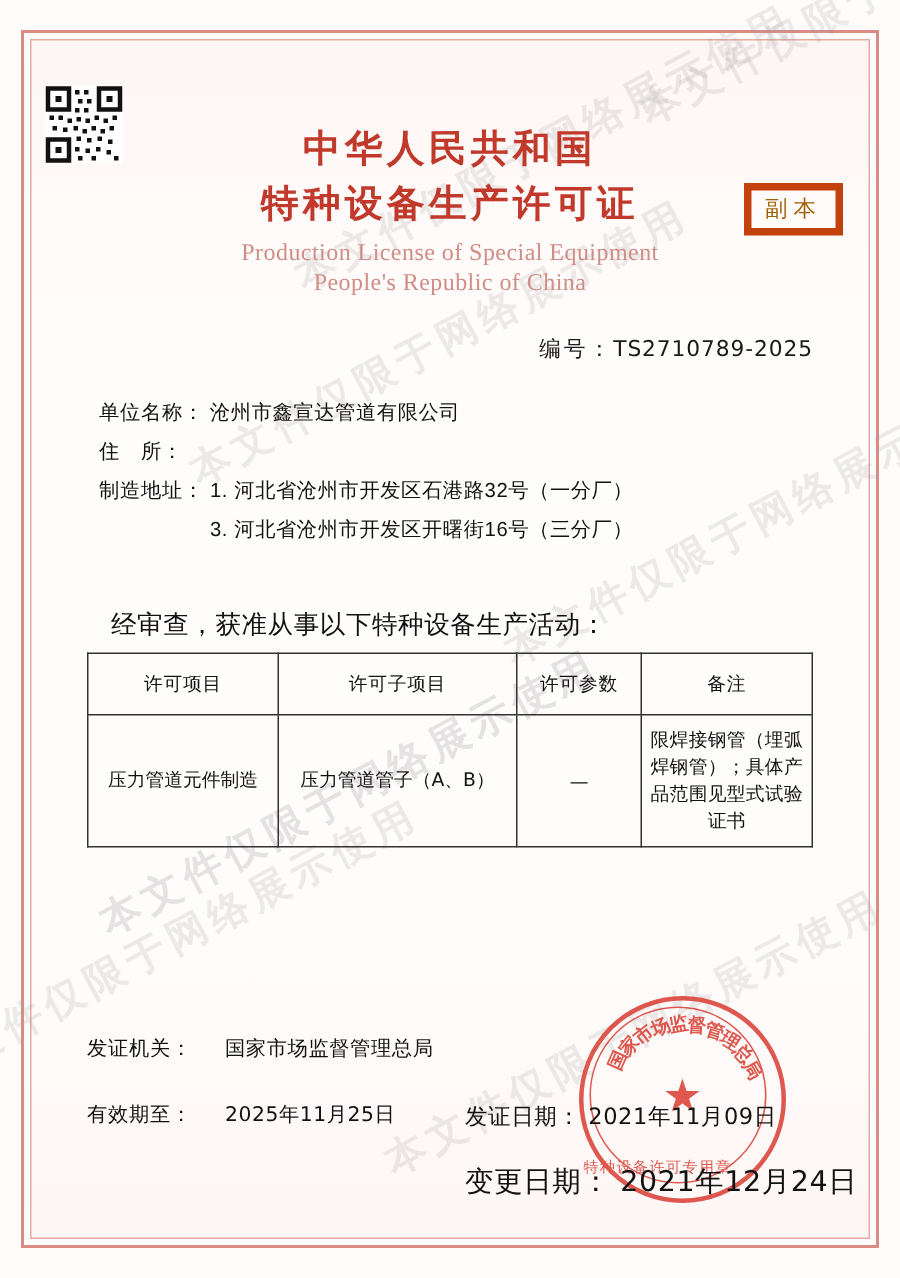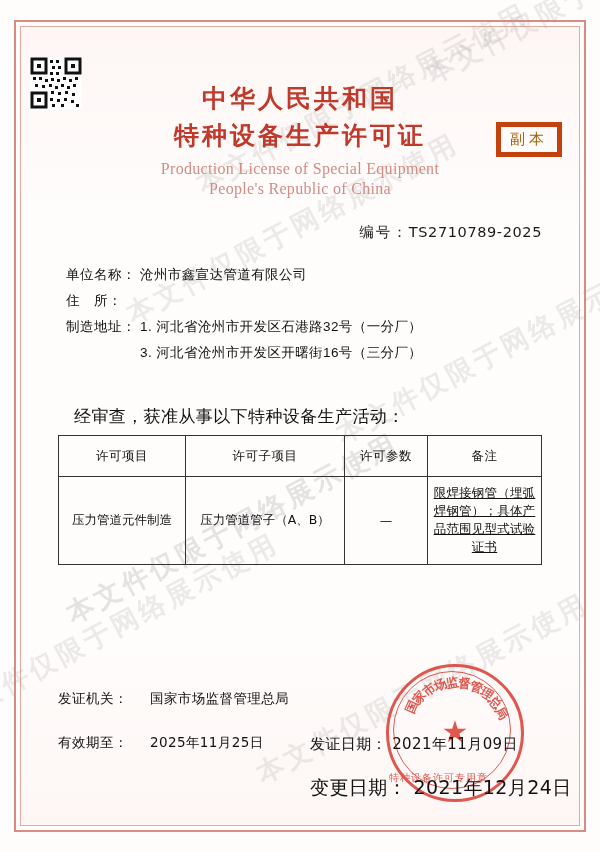--- a/index.html
+++ b/index.html
@@ -197,21 +197,20 @@
     letter-spacing: 0.5px;
   }
   table.lic td {
     height: 66px;
   }
   td.remark {
     text-align: left;
     padding: 6px 7px;
     line-height: 1.45;
     letter-spacing: 0.2px;
-    text-decoration: underline;
   }
 
   
   .bottom {
     position: absolute;
     left: 58px;
     top: 690px;
     width: 470px;
     font-size: 13.5px;
     color: #111;

